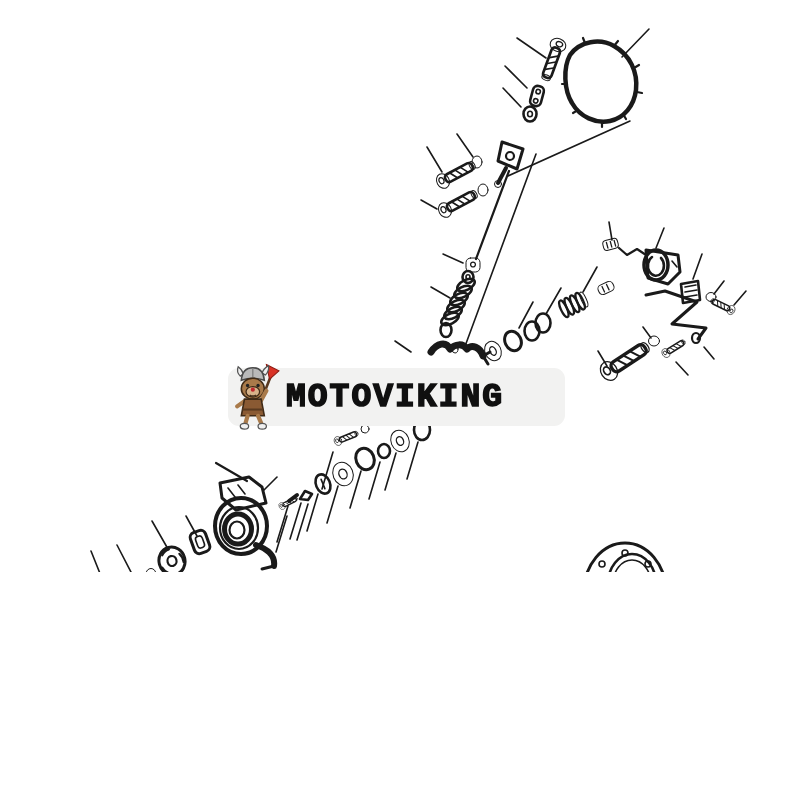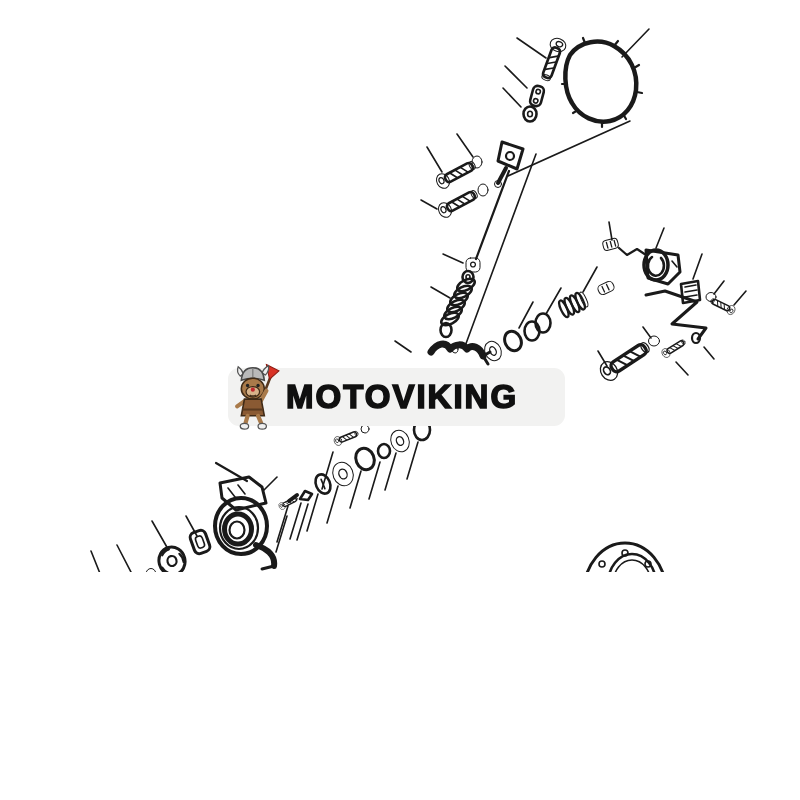--- a/index.html
+++ b/index.html
@@ -1,17 +1,17 @@
 <!DOCTYPE html>
 <html><head>
 <meta charset="utf-8">
 <style>
   html,body{margin:0;padding:0;background:#ffffff;}
   #stage{position:relative;width:800px;height:572px;background:#ffffff;overflow:hidden;
-         font-family:Liberation Sans, sans-serif;}
+         font-family:Liberation Mono, monospace;}
   
   #diagram line,#diagram path,#diagram ellipse,#diagram circle,
   #diagram rect,#diagram polyline,#diagram polygon{
     stroke:#1a1a1a;fill:none;stroke-linecap:round;stroke-linejoin:round;}
   .fw{fill:#ffffff}.fd{fill:#1a1a1a;stroke:none}
   .w1{stroke-width:1.6}.w2{stroke-width:2.2}.w25{stroke-width:2.6}
   .w3{stroke-width:3}.w35{stroke-width:3.5}.w4{stroke-width:4}.w45{stroke-width:4.5}.w5{stroke-width:5}
   .wsl{stroke:#fff;stroke-width:1.3;fill:none}
   
   .banner{position:absolute;left:228px;top:368px;width:337px;height:58px;

